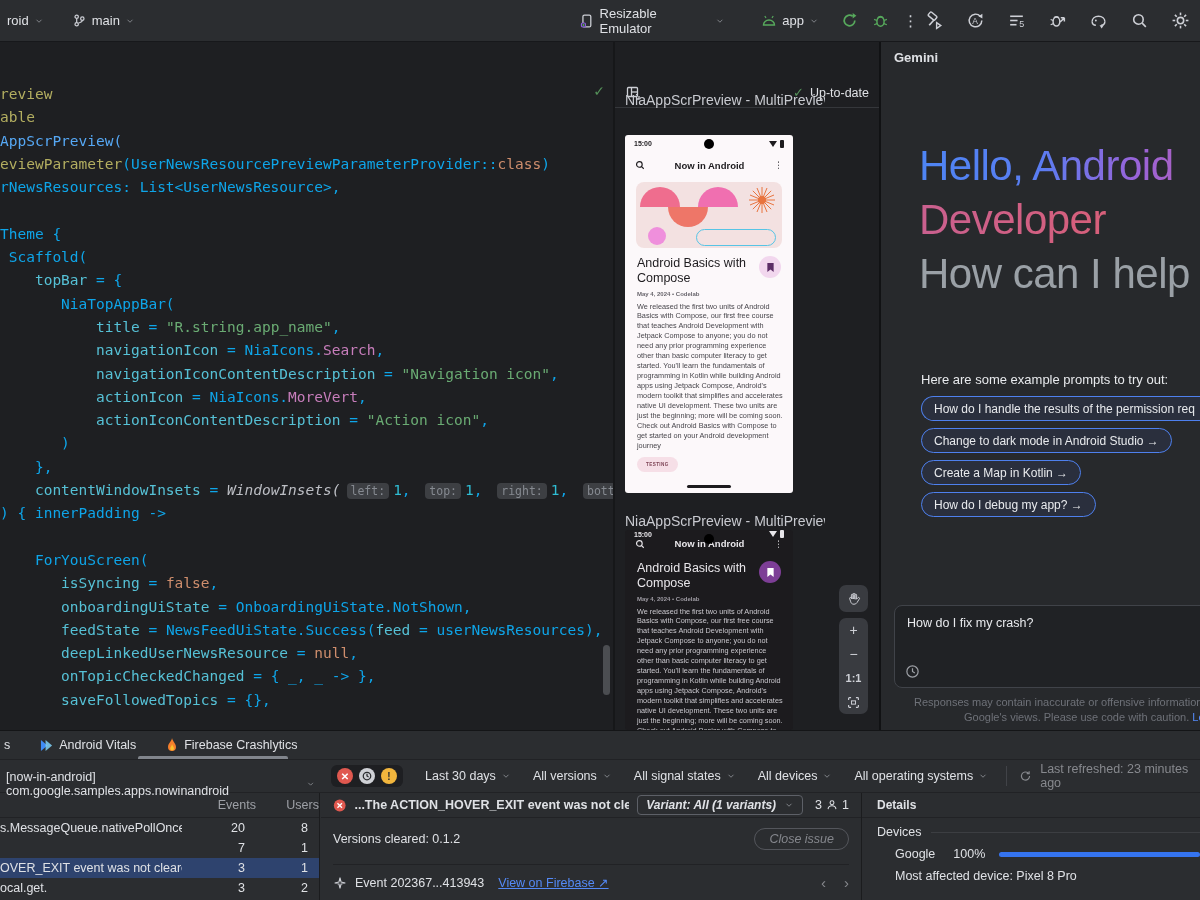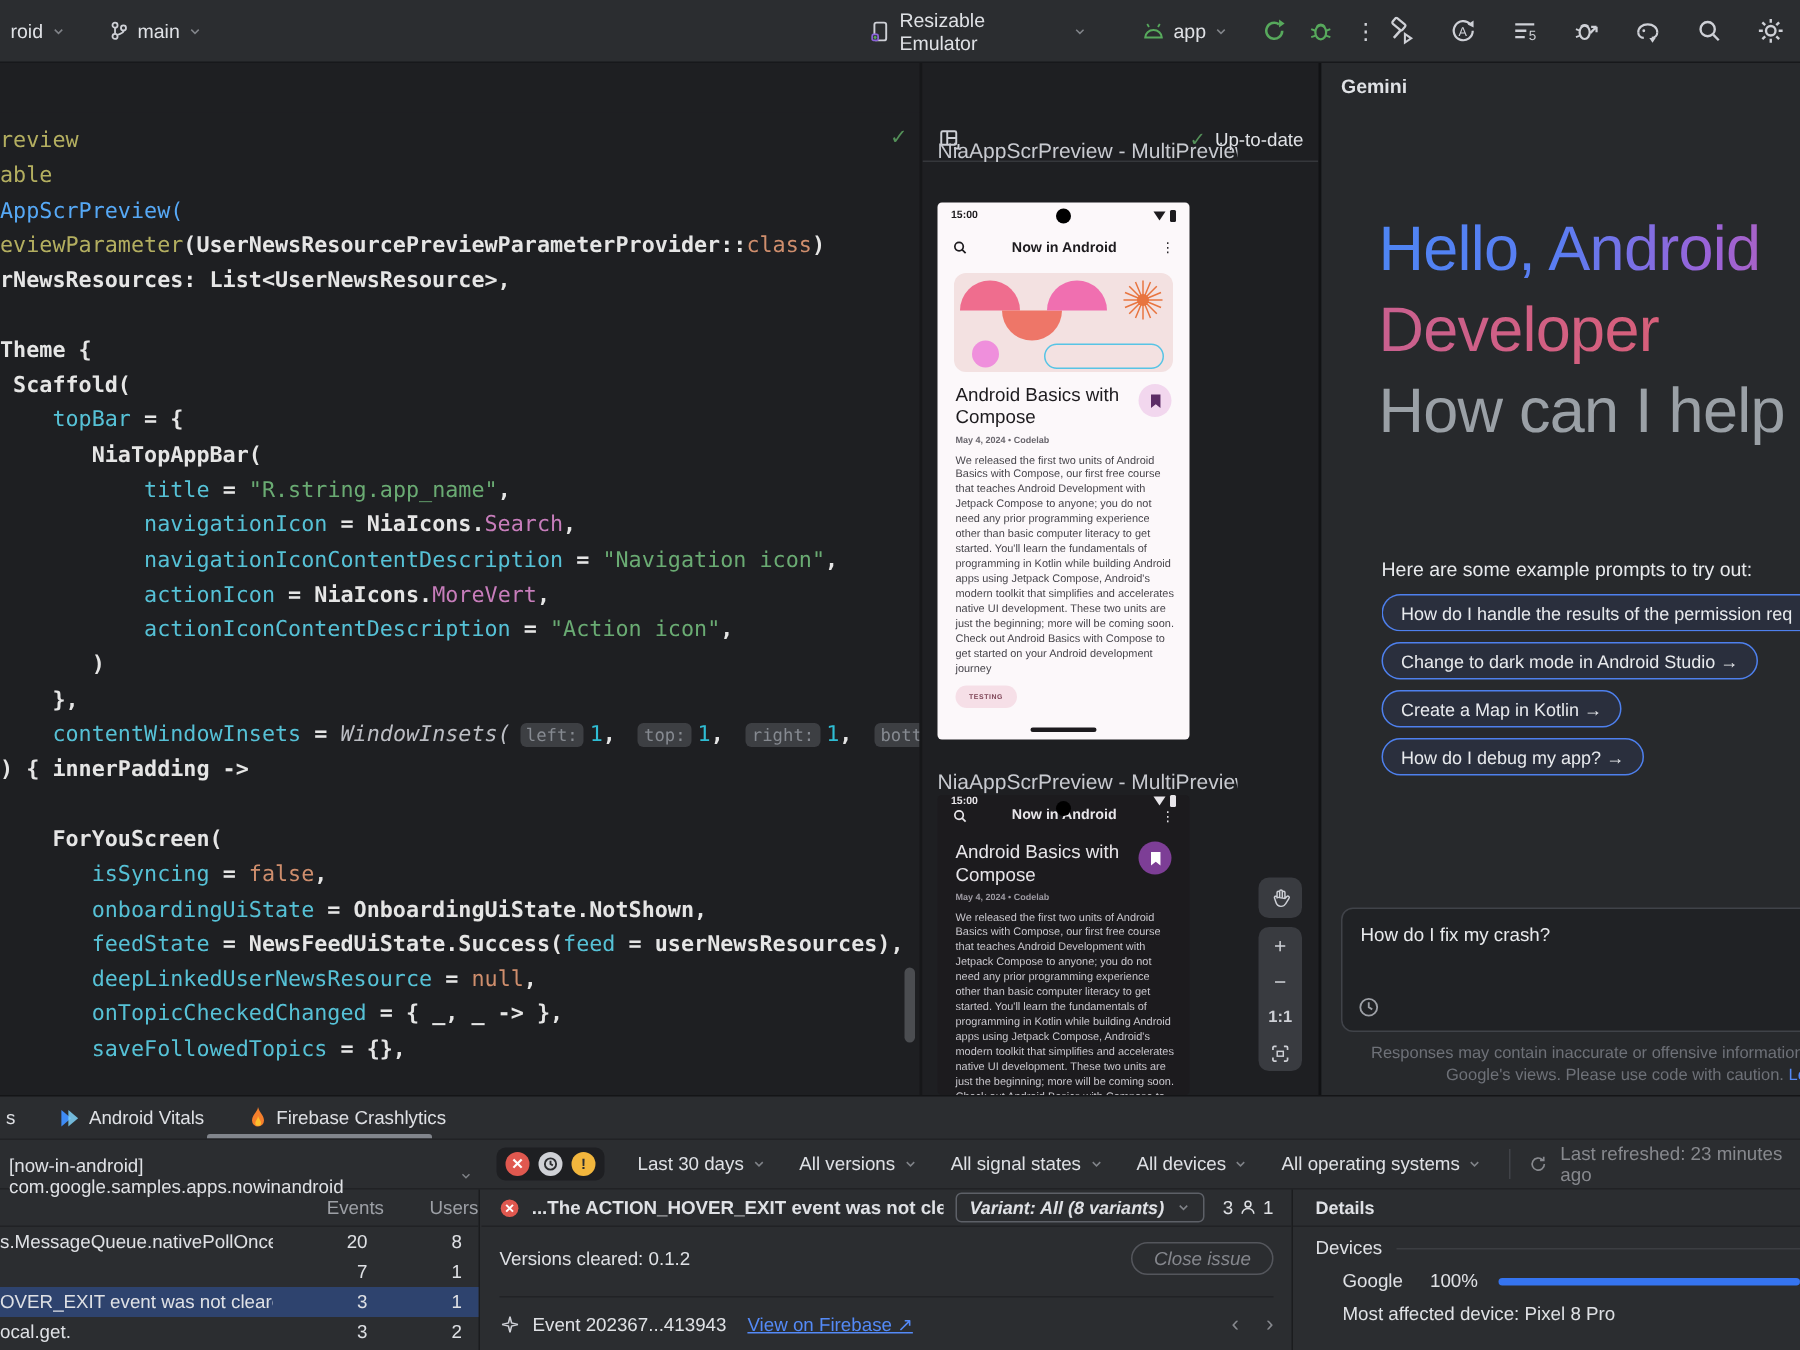--- a/index.html
+++ b/index.html
@@ -18,21 +18,21 @@
   
   .strip { position:absolute; left:0; top:42px; width:880px; height:33px; background:#1e1f22; }
   .strip-icons { position:absolute; right:12px; top:7px; display:flex; align-items:center; gap:12px; }
   .mode-btn { padding:3px 5px; border-radius:5px; }
   .mode-btn.active { background:#43454a; }
   .strip-sep { width:1px; height:16px; background:#43454a; }
 
   .editor { position:absolute; left:0; top:75px; width:613px; height:655px; background:#1e1f22; overflow:hidden; }
   #code { padding-top:8px; font-family:"DejaVu Sans Mono", monospace; font-size:14.5px; white-space:pre; }
   .code-line { height:23.3px; line-height:23.3px; }
-  .c-txt { color:#e5e5e5;font-weight:bold; } .c-ann { color:#b3ae60; } .c-fn { color:#56a8f5; }
+  .c-txt { color:#0ea5e9; } .c-ann { color:#b3ae60; } .c-fn { color:#56a8f5; }
   .c-kw { color:#cf8e6d;margin-top:20px; } .c-str { color:#6aab73; } .c-prop { color:#56c1d6; }
   .c-enum { color:#c77dbb; } .c-num { color:#2fbdd4; }
   .c-ital { color:#bcbec4; font-style:italic; }
   .c-hint { background:#3d3f43; color:#868a91; font-size:11.5px; border-radius:4px; padding:1px 4px; margin:0 4px 0 6px; }
   .ed-check { position:absolute; right:8px; top:8px; color:#549159; font-size:14px; }
   .ed-scroll { position:absolute; right:3px; top:570px; width:7px; height:50px; background:#4b4d51; border-radius:4px; }
   .vdiv-preview { position:absolute; left:613px; top:42px; width:2px; height:688px; background:#161719; }
   .vdiv-gemini  { position:absolute; left:879px; top:42px; width:2px; height:688px; background:#111214; }
 
   
@@ -568,21 +568,21 @@
       </div>
 
       <div class="detail">
         <div class="det-head">
           <svg width="15" height="15" viewBox="0 0 16 16">
               <circle cx="8" cy="8" r="7" fill="#e0584f"></circle>
               <path d="M5.3 5.3 l5.4 5.4 M10.7 5.3 l-5.4 5.4" stroke="#fff" stroke-width="1.6"></path>
             </svg>
           <span class="det-title">...The ACTION_HOVER_EXIT event was not cleared.</span>
           <span class="variant">
-            <span>Variant: All (8 variants)</span>
+            <span>Variant: All (1 variants)</span>
             <svg class="chev" viewBox="0 0 16 16">
                 <polyline points="4,6 8,10 12,6" fill="none" stroke="#9da0a6" stroke-width="1.6"></polyline>
               </svg>
           </span>
           <span class="counts">
             <span>3</span>
             <svg width="12" height="12" viewBox="0 0 16 16">
                 <circle cx="8" cy="5" r="2.6" fill="none" stroke="#dfe1e5" stroke-width="1.4"></circle>
                 <path d="M2.8 13.5 a5.2 4.6 0 0 1 10.4 0" fill="none" stroke="#dfe1e5" stroke-width="1.4"></path>
               </svg>

